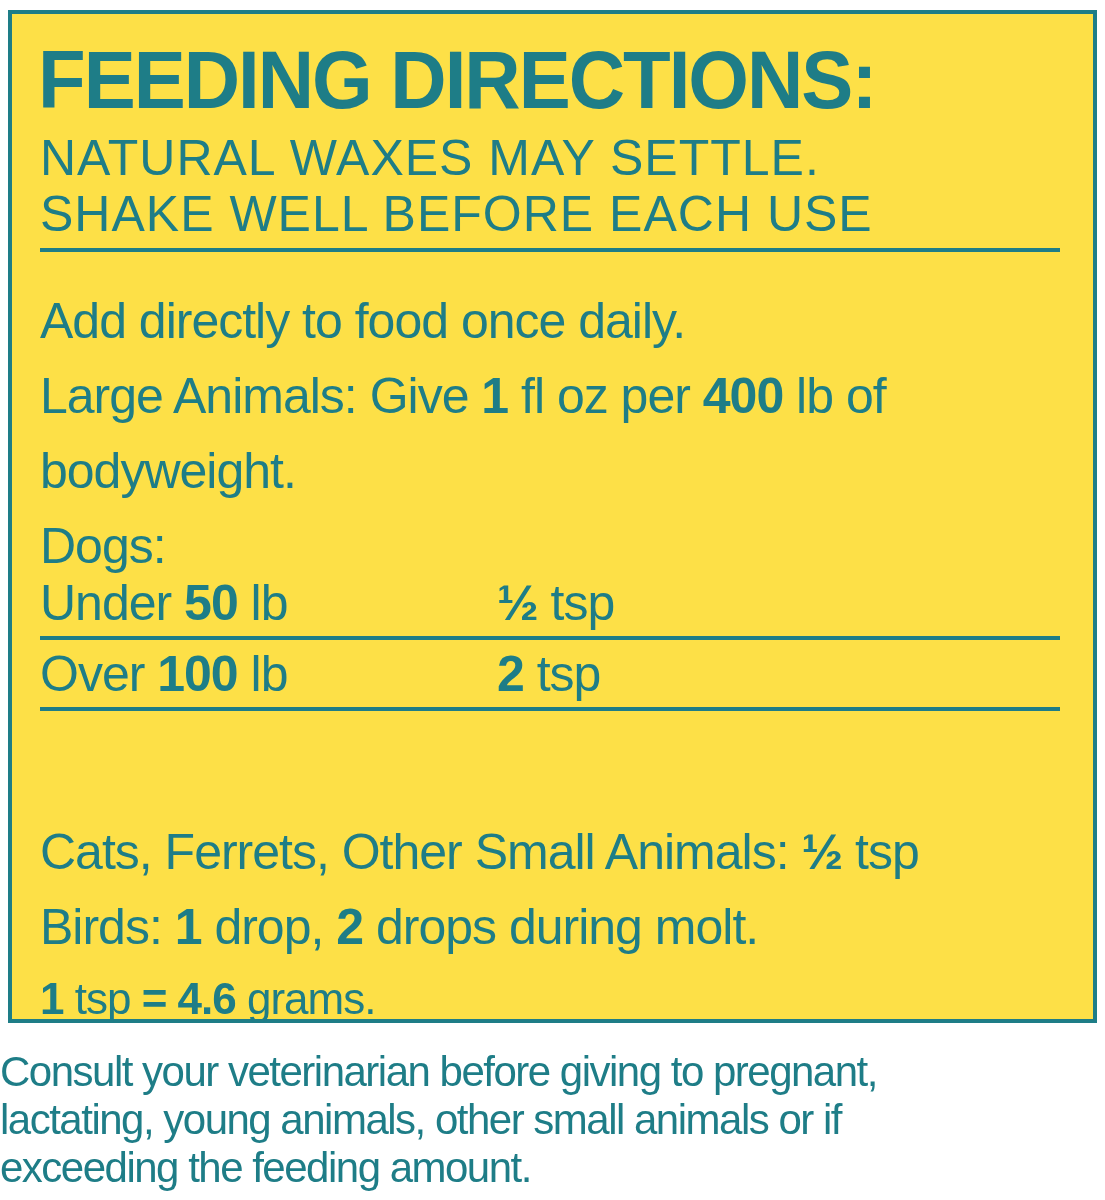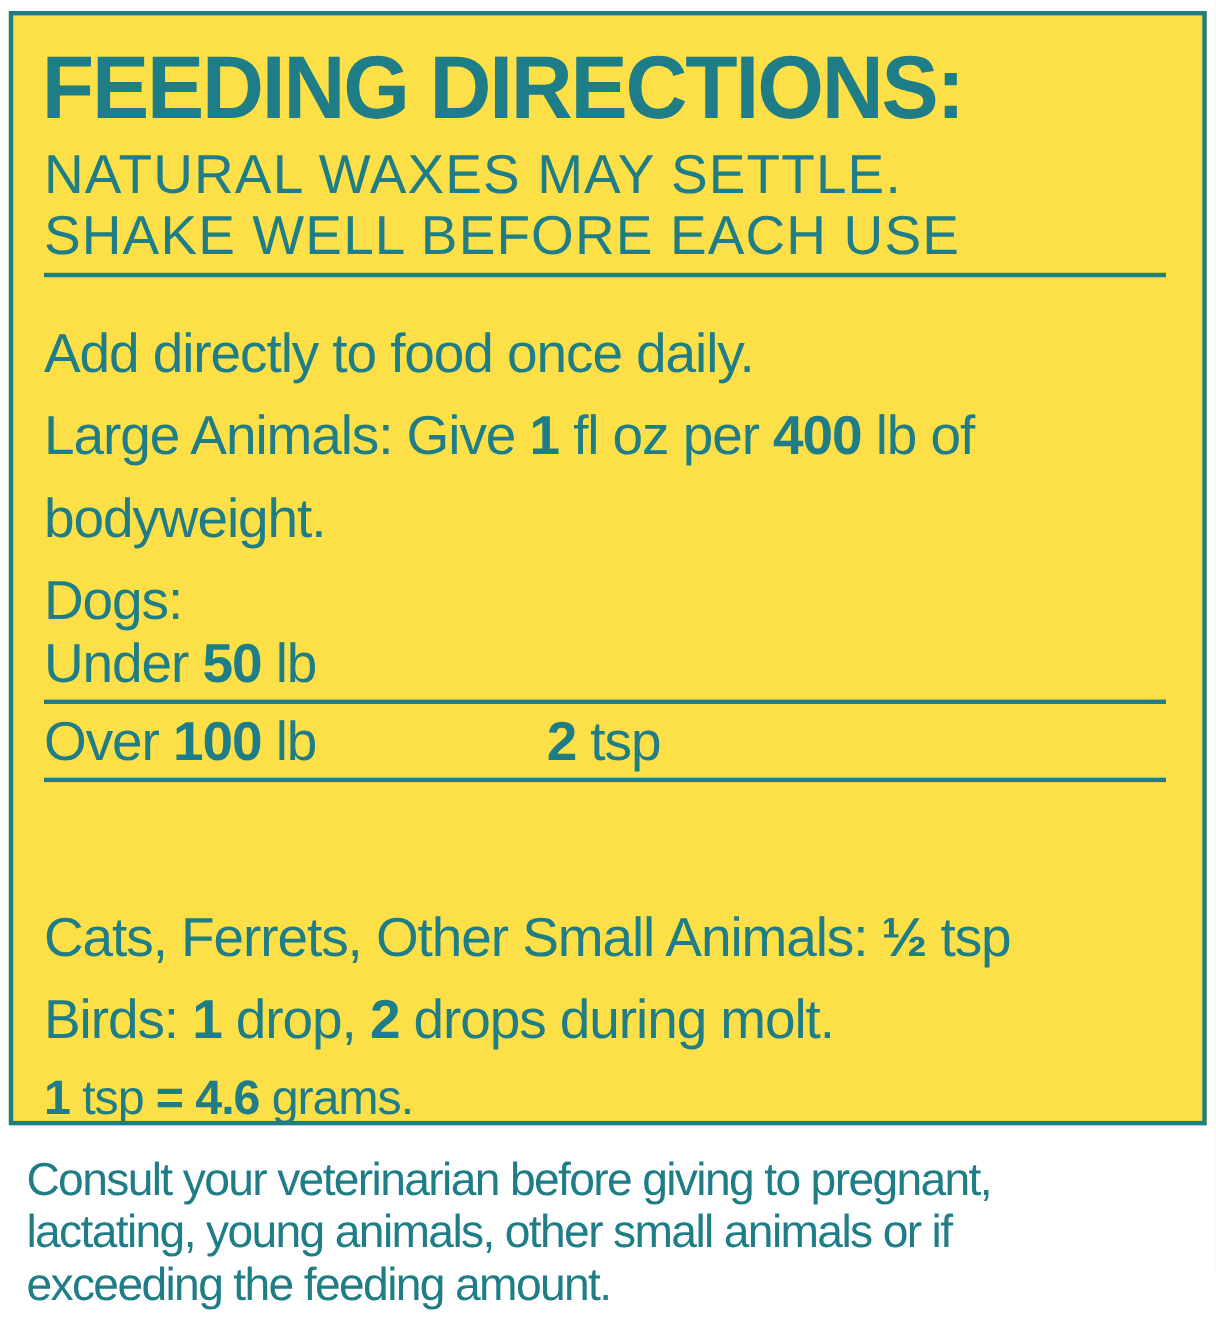--- a/index.html
+++ b/index.html
@@ -110,21 +110,21 @@
   .line-cats  { top: 786px; }
   .line-birds { top: 861px; }
   .line-conversion {
     top: 938px;
     font-size: 44px;
     height: 66px;
   }
   
   .footer-note {
     position: absolute;
-    left: 24px;
+    left: 0;
     top: 1048px;
     width: 1080px;
     font-size: 42px;
     line-height: 48px;
     letter-spacing: -1.5px;
     color: var(--teal);
     white-space: nowrap;
   }
 </style>
 </head>
@@ -160,20 +160,21 @@
           <span>bodyweight.</span>
         </div>
 
       <div class="bodyline line-dogs">
           <span>Dogs:</span>
         </div>
 
       <div class="dose-table">
         <div class="dose-row">
           <div class="cell-weight"><span>Under </span><span class="b">50</span><span> lb</span></div>
+          <div class="cell-dose"><span class="b">½</span><span> tsp</span></div>
         </div>
         <div class="dose-row">
           <div class="cell-weight"><span>Over </span><span class="b">100</span><span> lb</span></div>
           <div class="cell-dose"><span class="b">2</span><span> tsp</span></div>
         </div>
       </div>
 
       <div class="bodyline line-cats">
           <span>Cats, Ferrets, Other Small Animals: </span>
           <span class="b">½</span>

